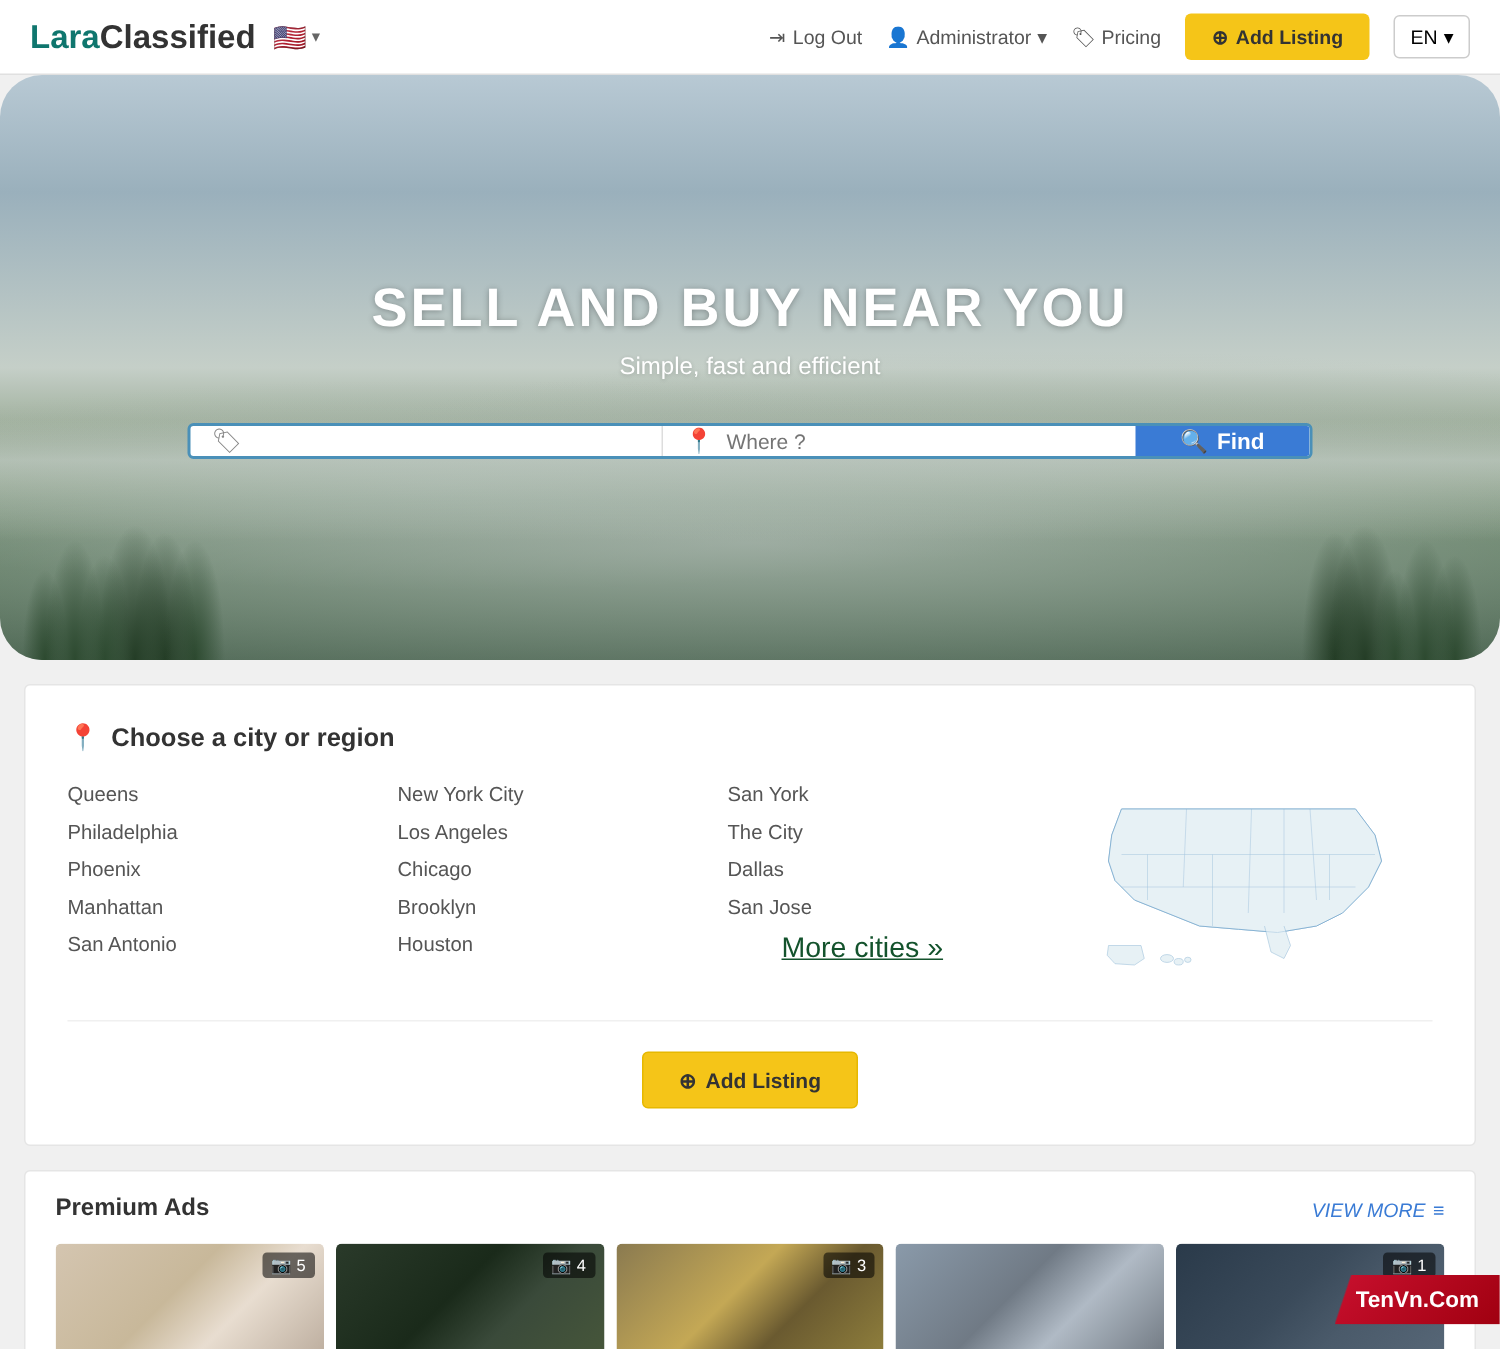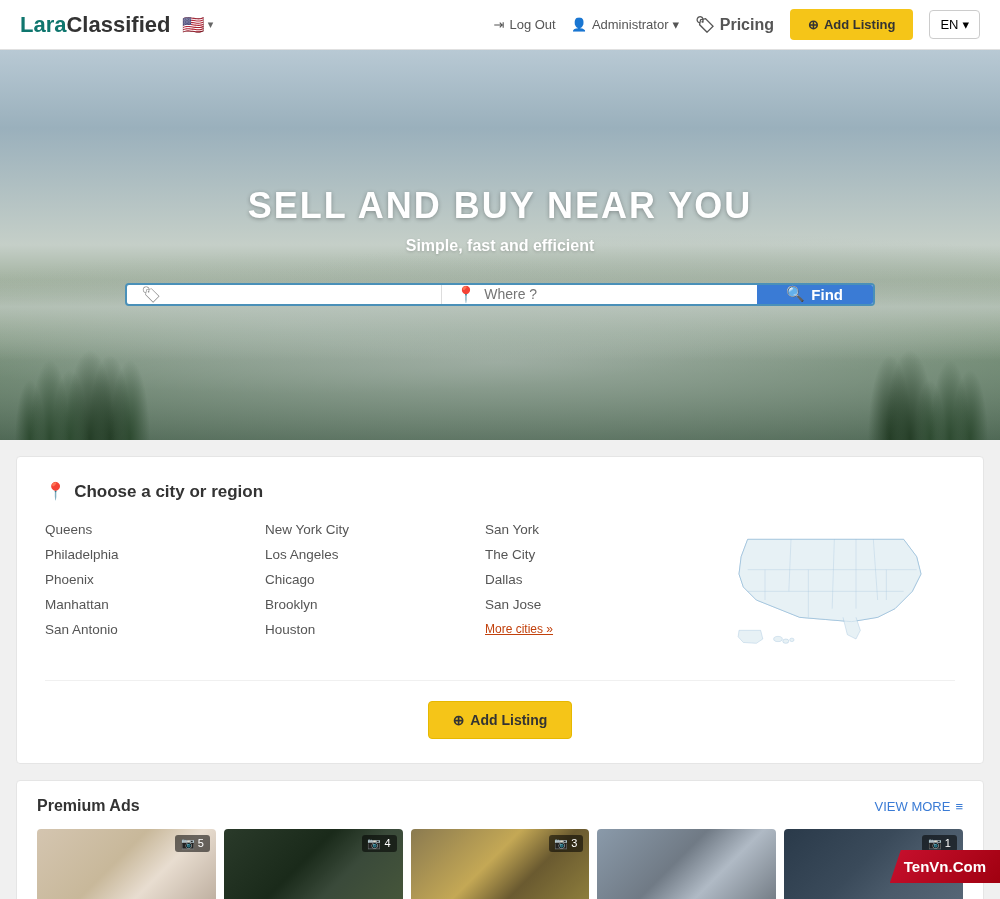--- a/index.html
+++ b/index.html
@@ -49,21 +49,21 @@
       cursor: pointer;
     }
     .nav-admin {
       color: #555;
       font-size: 13px;
       display: flex;
       align-items: center;
       gap: 4px;
       cursor: pointer;
     }
-    .nav-pricing { color: #555; font-size: 16px; cursor: pointer; text-decoration: none; font-weight: bold; }
+    .nav-pricing { color: #555; font-size: 13px; cursor: pointer; text-decoration: none; }
     .btn-add-listing {
       background: #f5c518;
       color: #333;
       border: none;
       padding: 8px 18px;
       border-radius: 4px;
       font-weight: 600;
       font-size: 13px;
       cursor: pointer;
       display: flex;
@@ -84,20 +84,21 @@
 
     
     .hero {
       position: relative;
       height: 390px;
       overflow: hidden;
       display: flex;
       align-items: center;
       justify-content: center;
       flex-direction: column;
+      border-radius: 28px;
     }
     .hero-bg {
       position: absolute;
       inset: 0;
       background: linear-gradient(180deg, #b8c9d4 0%, #9ab0bc 20%, #c5cfc8 50%, #7a9070 70%, #5c7a5e 80%, #4a6450 100%);
     }
     
     .hero-bg::after {
       content: '';
       position: absolute;
@@ -147,21 +148,21 @@
     .hero-title {
       font-size: 36px;
       font-weight: 700;
       letter-spacing: 2px;
       text-transform: uppercase;
       margin-bottom: 10px;
       text-shadow: 0 1px 4px rgba(0,0,0,0.3);
     }
     .hero-subtitle {
       font-size: 16px;
-      font-weight: 700;
+      font-weight: 400;
       margin-bottom: 28px;
       text-shadow: 0 1px 3px rgba(0,0,0,0.2);
     }
     .search-bar {
       display: flex;
       background: #fff;
       border-radius: 4px;
       overflow: hidden;
       width: 750px;
       max-width: 90vw;
@@ -230,21 +231,21 @@
       display: flex;
       flex-direction: column;
       gap: 10px;
     }
     .city-link {
       color: #555;
       text-decoration: none;
       font-size: 13.5px;
       cursor: pointer;
     }
-    .more-cities { color: #c2410c; font-size: 12px; cursor: pointer; }
+    .more-cities { color: #14532d; font-size: 19px; cursor: pointer; margin-left: 36px; }
     .map-col {
       width: 250px;
       display: flex;
       align-items: center;
       justify-content: center;
     }
     .usa-map-svg {
       width: 220px;
       height: 130px;
     }
@@ -290,20 +291,21 @@
     }
     .premium-title span { font-weight: 700; }
     .view-more {
       color: #3a7bd5;
       font-size: 13px;
       cursor: pointer;
       display: flex;
       align-items: flex-start;
       gap: 5px;
       text-decoration: none;
+      font-style: italic;
     }
     .ads-grid {
       display: flex;
       gap: 8px;
       overflow: hidden;
     }
     .ad-card {
       flex: 1;
       min-width: 0;
       border-radius: 4px;

